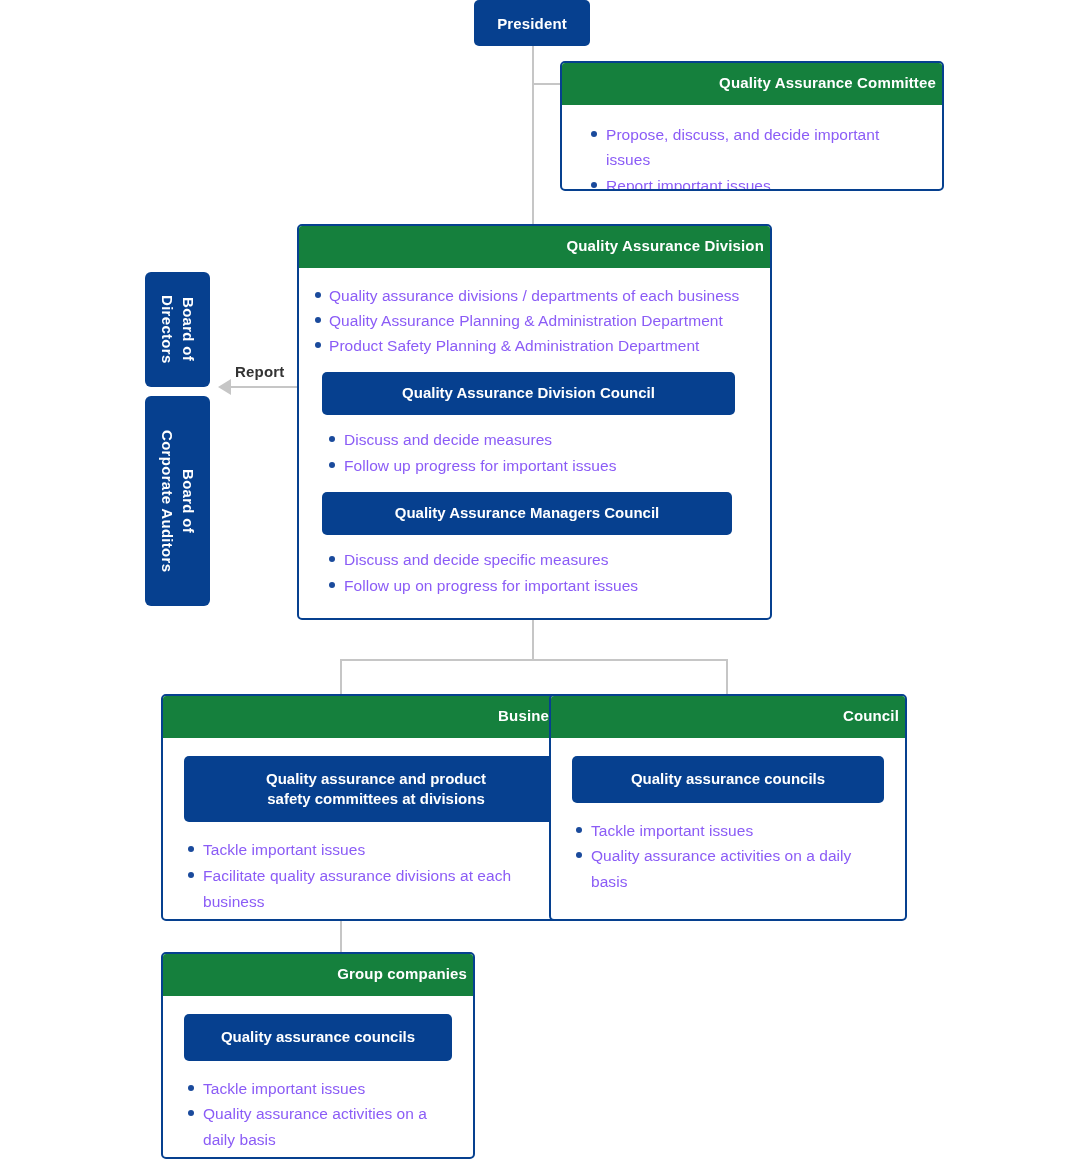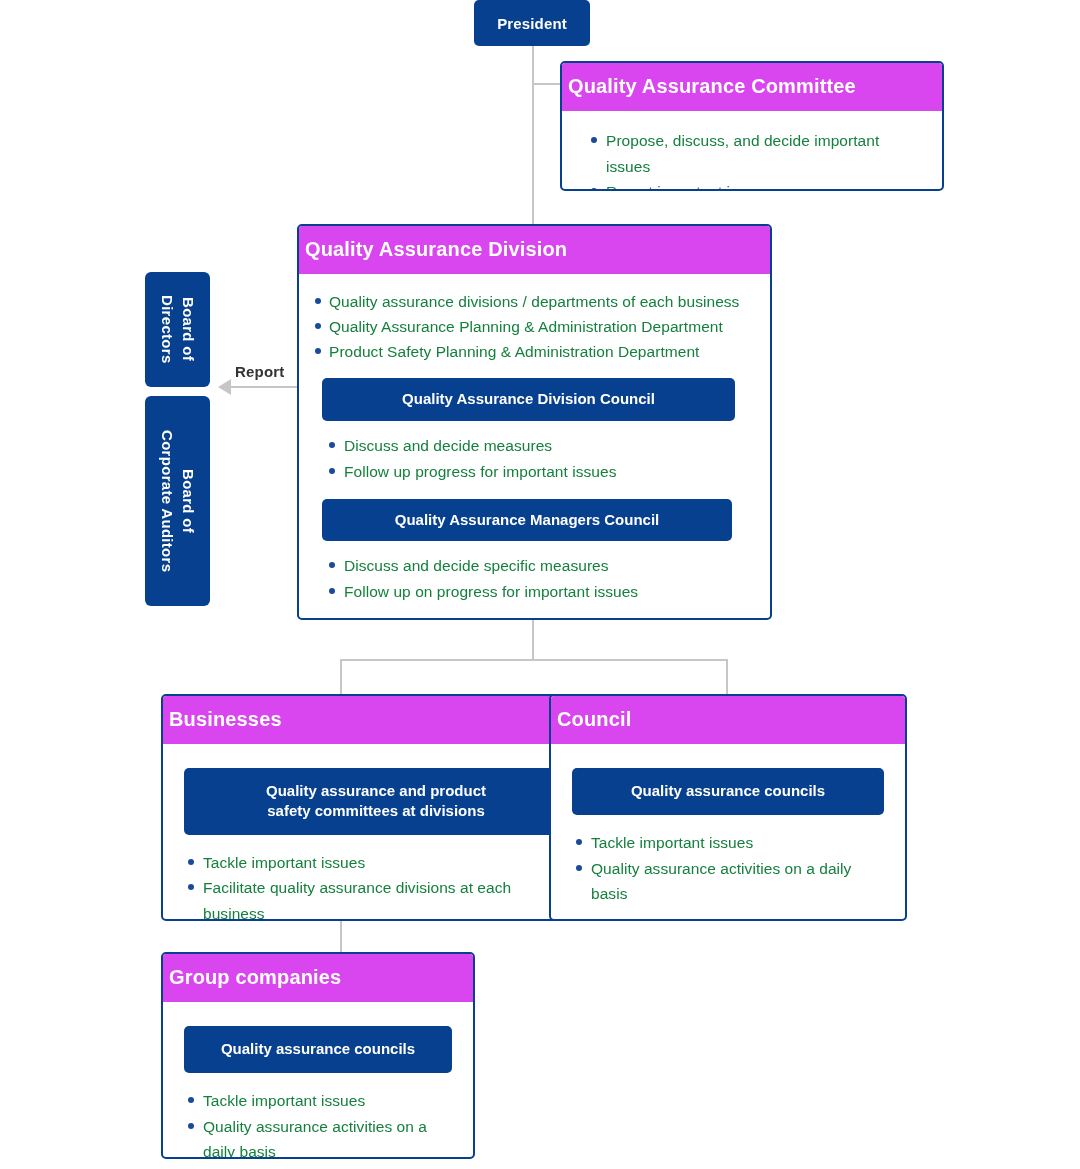--- a/index.html
+++ b/index.html
@@ -47,25 +47,25 @@
 
   
   .card {
     position: absolute;
     border: 2px solid #06408F;
     border-radius: 5px;
     background: #ffffff;
     overflow: hidden;
   }
   .card-head {
-    background: #d946ef;
-    color: #ffffff;
-    font-size: 20px;
-    font-weight: bold;
-    text-align: left;
+    background: #15803d;
+    color: #ffffff;
+    font-size: 15px;
+    font-weight: bold;
+    text-align: right;
     letter-spacing: .15px;
     padding: 11px 6px 12px;
     line-height: 1.25;
   }
   .card-body {
     padding: 14px 18px 16px 18px;
   }
 
   
   .pill {
@@ -85,34 +85,34 @@
   
   .inner-bar {
     background: #06408F;
     border-radius: 5px;
     color: #ffffff;
     font-size: 15px;
     font-weight: bold;
     text-align: center;
     padding: 11px 8px 12px;
     line-height: 1.32;
-    margin: 6px;
+    margin: 0;
   }
 
   
   ul.bullets {
     list-style: none;
     margin: 0;
     padding: 0;
   }
   ul.bullets li {
     position: relative;
     padding-left: 15px;
     font-size: 15.5px;
-    color: #15803d;
+    color: #8b5cf6;
     line-height: 1.62;
     letter-spacing: .05px;
   }
   ul.bullets li::before {
     content: "";
     position: absolute;
     left: 1px;
     top: 9px;
     width: 6px; height: 6px;
     border-radius: 50%;

